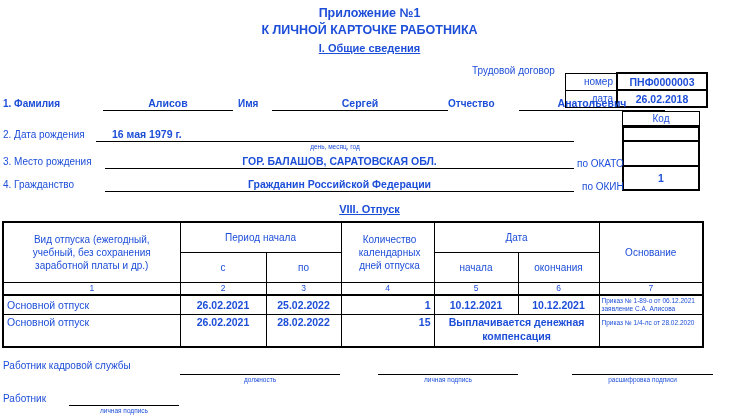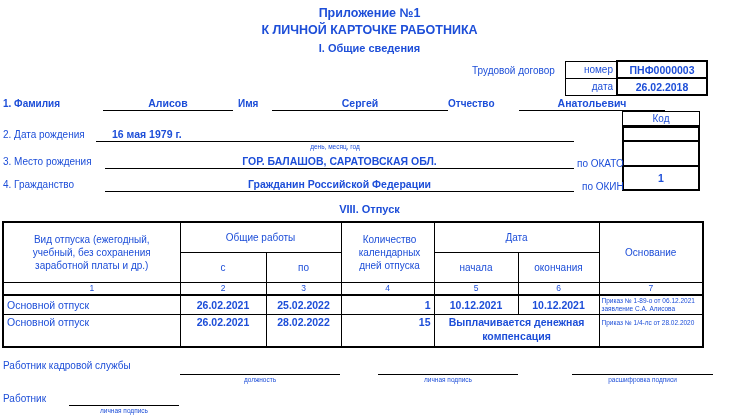--- a/index.html
+++ b/index.html
@@ -1,27 +1,27 @@
 <!DOCTYPE html>
 <html><head>
 <meta charset="utf-8">
 <style>
   html,body{margin:0;padding:0;background:#fff;}
   .page{position:relative;width:739px;height:419px;background:#fff;color:#1d4ed8;
         font-family:"Liberation Sans","DejaVu Sans",sans-serif;overflow:hidden;}
   .abs{position:absolute;}
   .b{font-weight:bold;}
   .ttl{width:739px;text-align:center;font-weight:bold;font-size:12.5px;}
-  .subttl{width:739px;text-align:center;font-weight:bold;font-size:11px;}
+  .subttl{width:739px;text-align:center;font-weight:bold;font-size:11px;text-decoration:underline;}
   .lbl{font-size:10px;white-space:nowrap;}
   .val{height:14px;line-height:14px;border-bottom:1px solid #000;text-align:center;
        font-weight:bold;font-size:10.5px;white-space:nowrap;}
   .hint{font-size:6.5px;text-align:center;}
   
-  .contract-tbl{border-collapse:collapse;}
+  .contract-tbl{border-collapse:collapse;margin-top:12px;}
   .contract-tbl td{padding:0 3px;height:15px;}
   .ct-l{border:1px solid #000;font-size:10px;text-align:right;width:44px;}
   .ct-v{border:2px solid #000;font-size:10.5px;font-weight:bold;text-align:center;width:82px;}
   
   .codecol{width:78px;}
   .code-hdr{border:1px solid #000;height:13px;line-height:13px;text-align:center;font-size:10px;}
   .code-box{border:2px solid #000;text-align:center;font-weight:bold;font-size:10.5px;margin-top:-2px;}
   
   .vac{border-collapse:collapse;table-layout:fixed;width:700px;}
   .vac td{border:1px solid #000;font-size:10px;text-align:center;vertical-align:middle;
@@ -101,21 +101,21 @@
         <col style="width:86px">
         <col style="width:75px">
       <col style="width:93px">
         <col style="width:84px">
         <col style="width:81px">
         <col style="width:104px">
     </colgroup>
     <tbody>
         <tr class="hrow">
       <td rowspan="2" class="hdr-type">Вид отпуска (ежегодный, учебный, без сохранения заработной платы и др.)</td>
-      <td colspan="2">Общие работы</td>
+      <td colspan="2">Период начала</td>
       <td rowspan="2" class="hdr-days">Количество календарных дней отпуска</td>
       <td colspan="2">Дата</td>
       <td rowspan="2">Основание</td>
     </tr>
     <tr class="hrow">
       <td>с</td>
       <td>по</td>
       <td>начала</td>
       <td>окончания</td>
     </tr>

